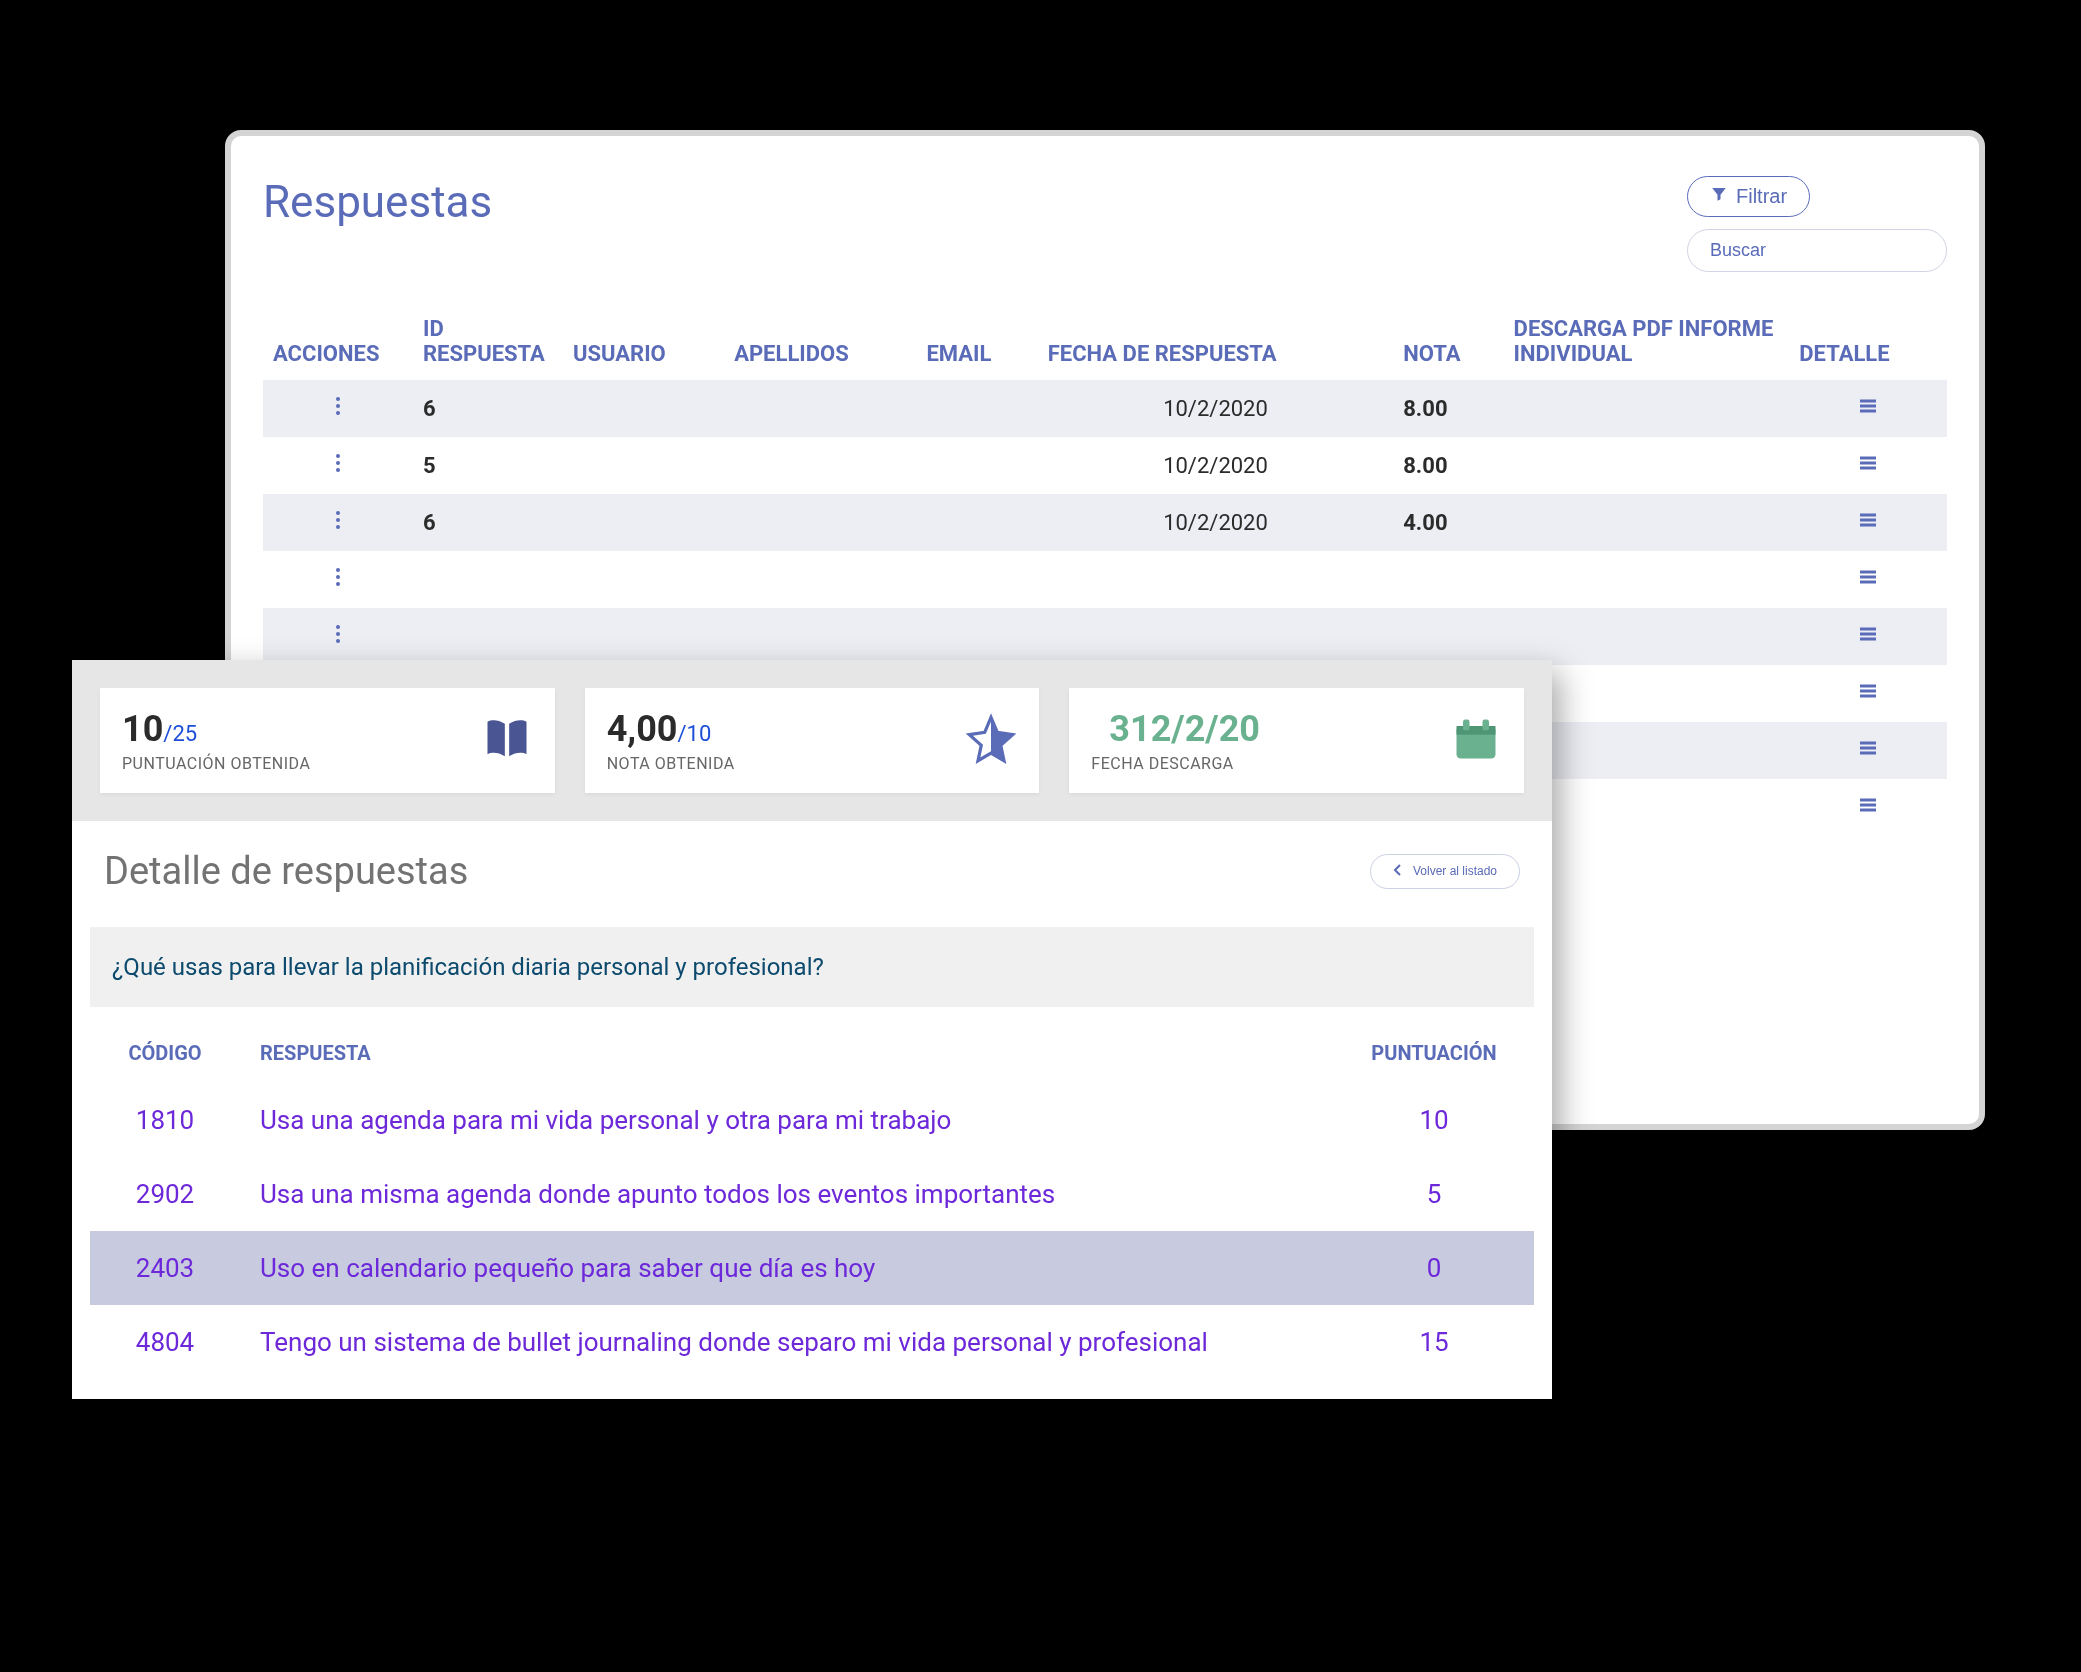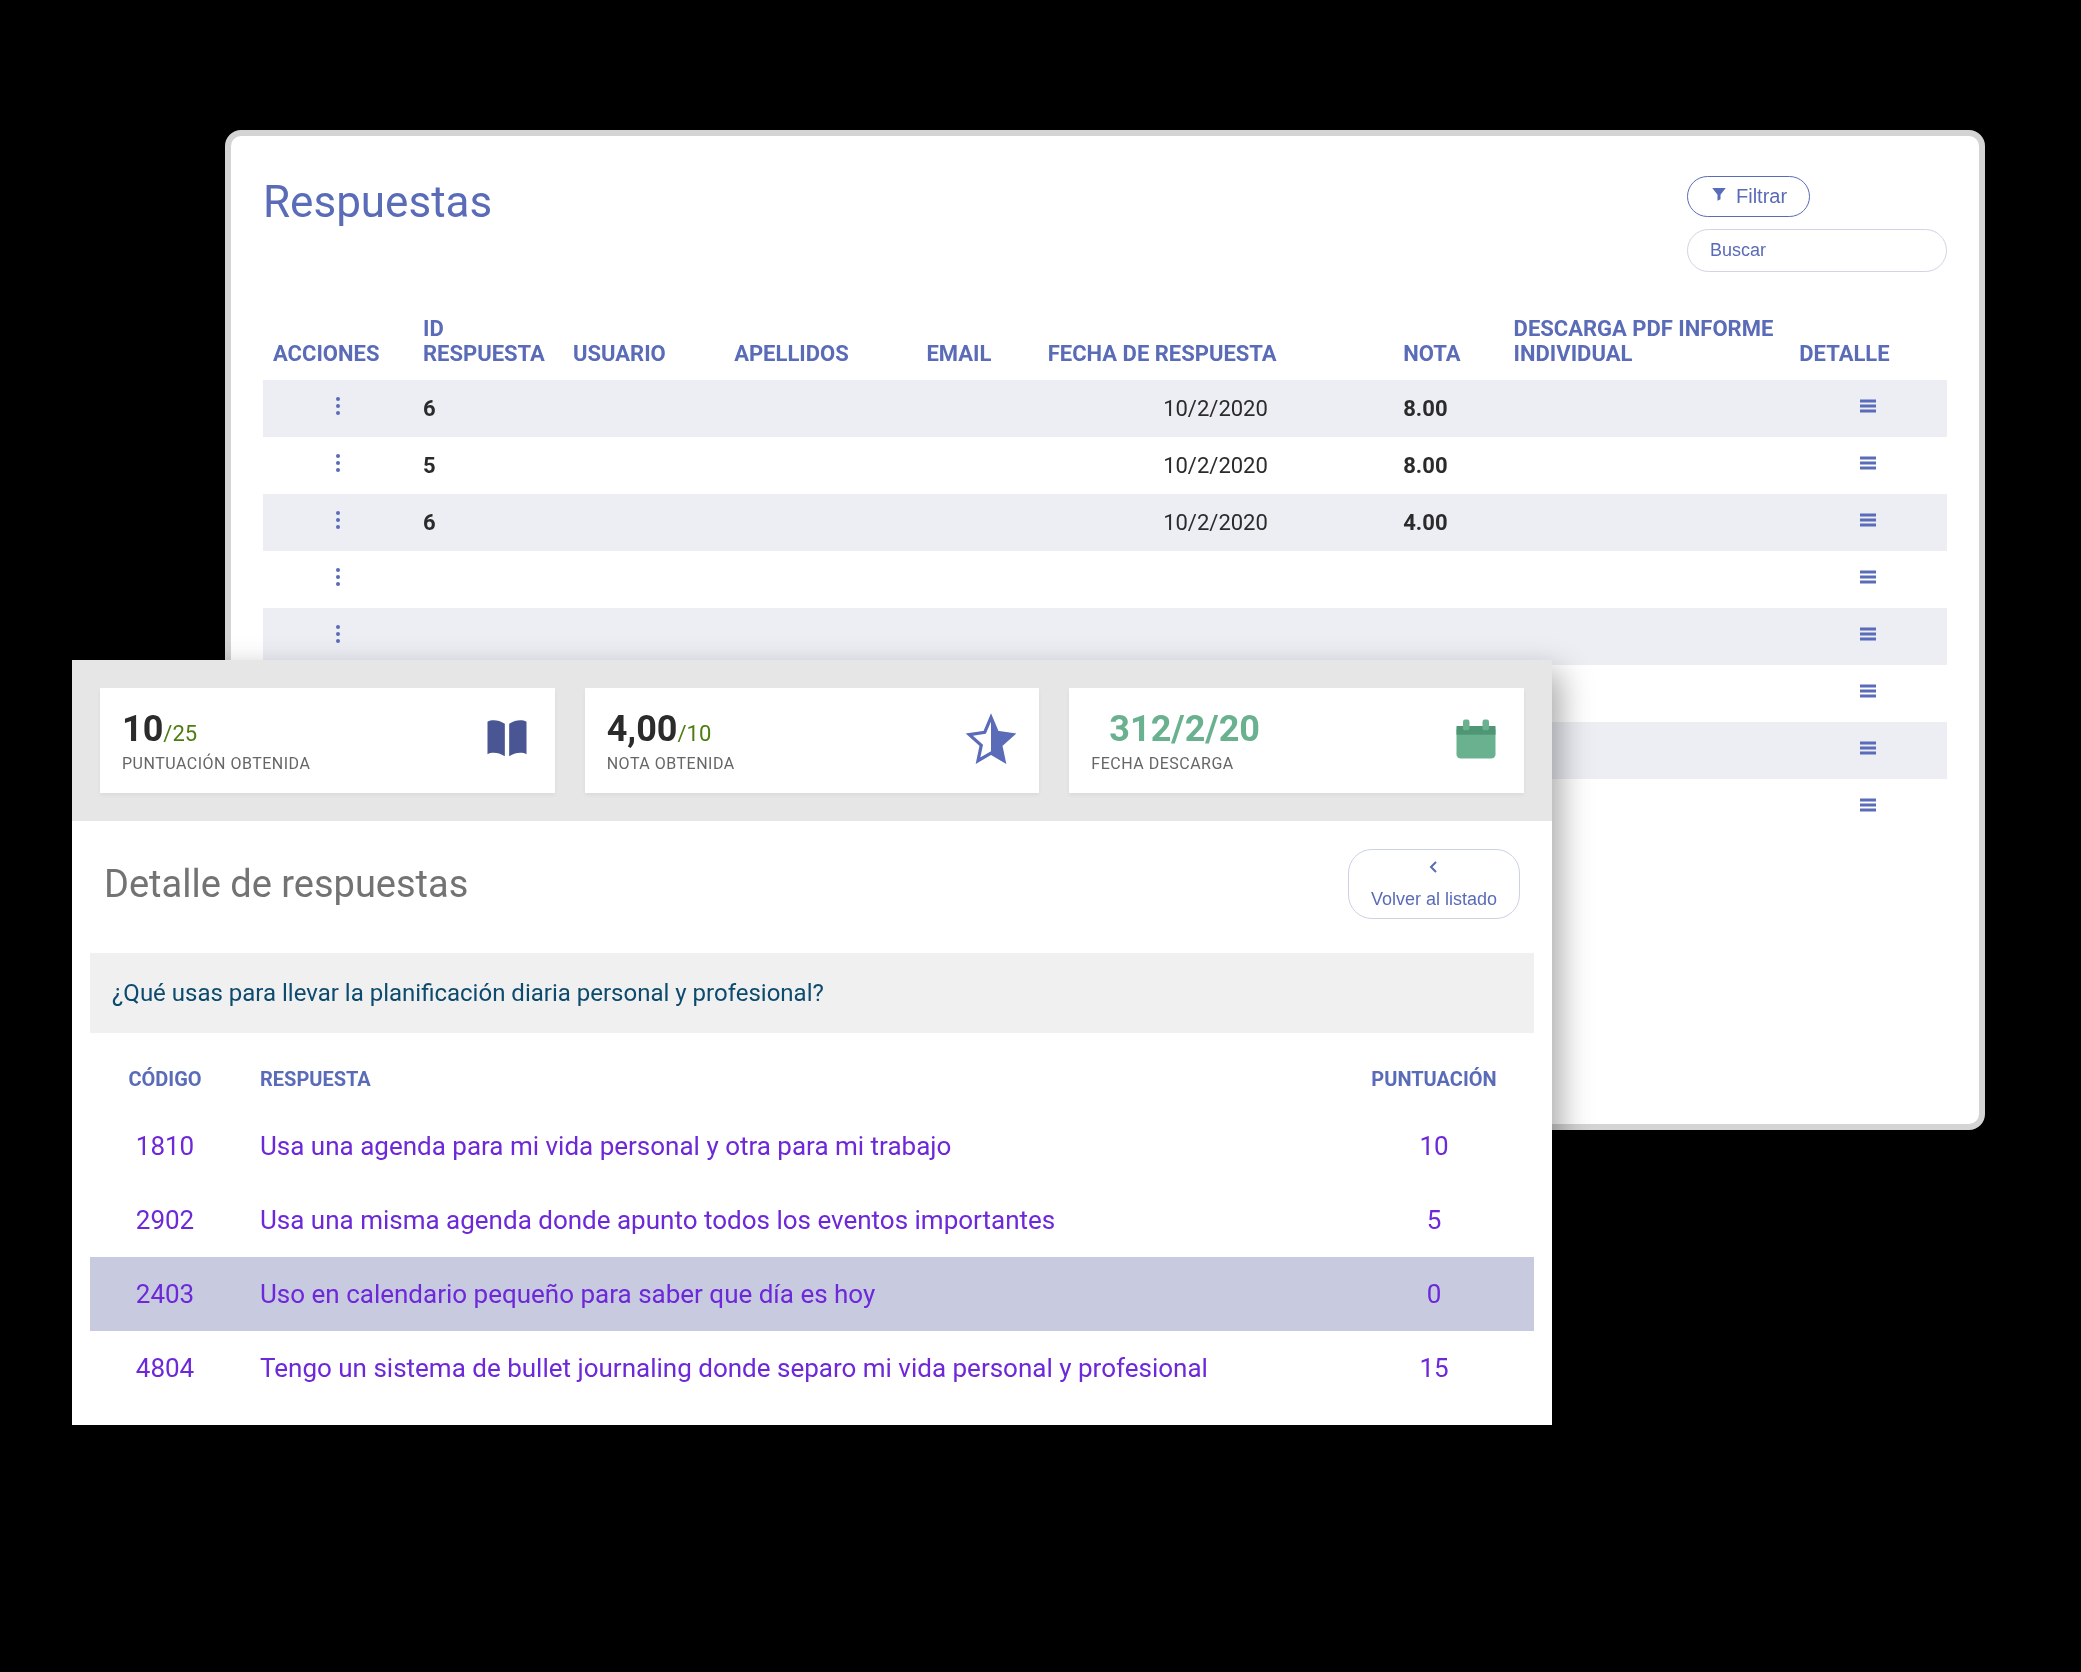--- a/index.html
+++ b/index.html
@@ -115,21 +115,21 @@
     align-items: center;
     box-shadow: 0 2px 4px rgba(0,0,0,0.05);
   }
   .score-text-main {
     font-size: 36px;
     font-weight: 700;
     color: #2b2b2b;
   }
   .score-text-sub {
     font-size: 22px;
-    color: #4d7c0f;
+    color: #1d4ed8;
     font-weight: 400;
   }
   .score-label {
     font-size: 16px;
     color: #666;
     letter-spacing: 0.5px;
     margin-top: 4px;
   }
   .score-green .score-text-main,
   .score-green .score-text-sub { color: #6ab190; margin-left: 18px; }
@@ -146,25 +146,24 @@
     color: #737373;
     font-weight: 400;
   }
   .back-link-btn {
     display: inline-flex;
     align-items: center;
     gap: 10px;
     border: 1.5px solid #ccd1e4;
     border-radius: 24px;
     padding: 8px 22px;
-    font-size: 18px;
+    font-size: 12px;
     color: #5a6bb8;
     background: #fff;
     cursor: pointer;
-    flex-direction: column;
   }
   .chev-icon { width: 10px; height: 14px; }
 
   .question-box {
     margin: 24px 18px 12px 18px;
     background: #f0f0f0;
     padding: 26px 22px;
     font-size: 24px;
     color: #0c4a6e;
   }

